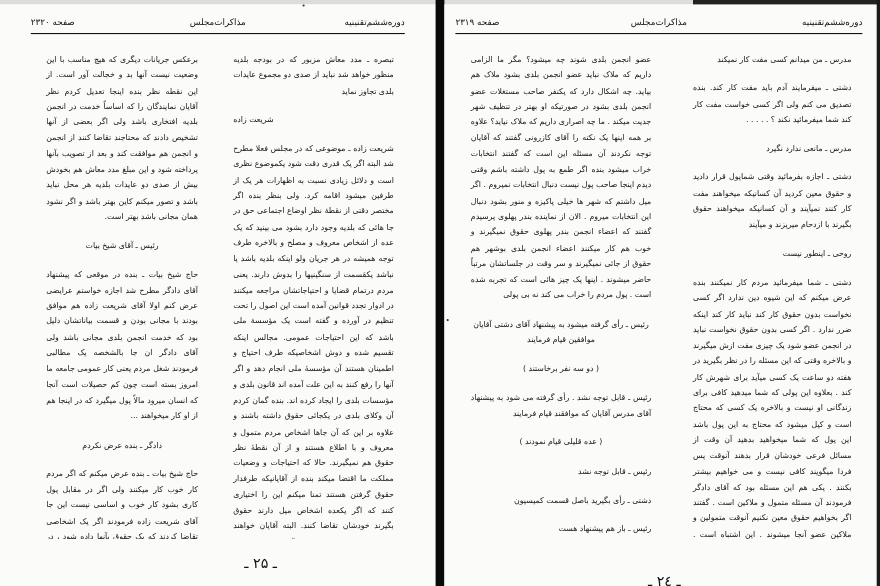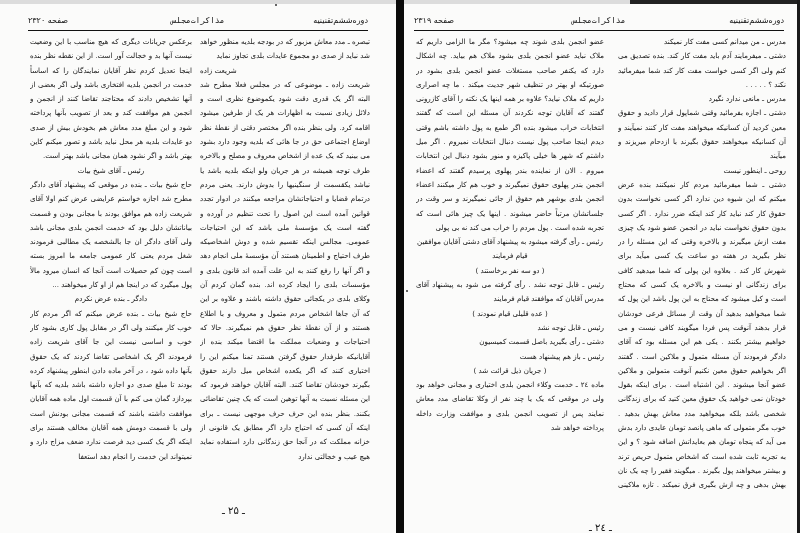--- a/index.html
+++ b/index.html
@@ -14,36 +14,36 @@
   .page.right { left:404px; width:396px; }
   .spine { position:absolute; left:396px; top:0; width:8px; height:533px; background:#0a0a0a; }
   .right-edge { position:absolute; right:0; top:0; width:3px; height:533px; background:#1a1a1a; }
   .header {
     position:absolute; top:10px; height:14px; direction:rtl;
     font-size:8px; line-height:14px;
   }
   .page.left .header { left:28px; width:340px; }
   .page.right .header { left:10px; width:370px; }
   .header .session { position:absolute; right:0; top:0; }
-  .header .title { position:absolute; left:50%; transform:translateX(-50%); top:0;font-family:Liberation Mono, monospace; }
+  .header .title { position:absolute; left:50%; transform:translateX(-50%); top:0; }
   .header .pno { position:absolute; left:0; top:0; }
   .rule { position:absolute; top:26px; height:1px; background:#111; }
   .page.left .rule { left:28px; width:340px; }
   .page.right .rule { left:10px; width:370px; }
   .col {
     position:absolute; top:31px; height:455px; direction:rtl; text-align:justify;
     font-size:7.1px; line-height:14.3px; overflow:hidden; color:#141414;
   }
-  .col p { margin:0; }
+  .col p { margin:12px; }
   .col .center { text-align:center; }
   .page.left .col.c1 { left:200px; width:170px; }
   .page.left .col.c2 { left:30px; width:162px; }
   .page.right .col.c1 { left:214px; width:168px; }
   .page.right .col.c2 { left:12px; width:188px; }
-  .footer { position:absolute; top:501px; font-size:10px; direction:rtl; }
+  .footer { position:absolute; top:501px; font-size:13px; direction:rtl; }
   .page.left .footer { left:222px; }
   .page.right .footer { left:185px;margin-top:17px; }
   .speck { position:absolute; width:2px; height:2px; background:#333; border-radius:50%; }
 </style>
 </head>
 <body>
 
 <div class="topbar"></div>
 <div class="topbar-right"></div>
 

